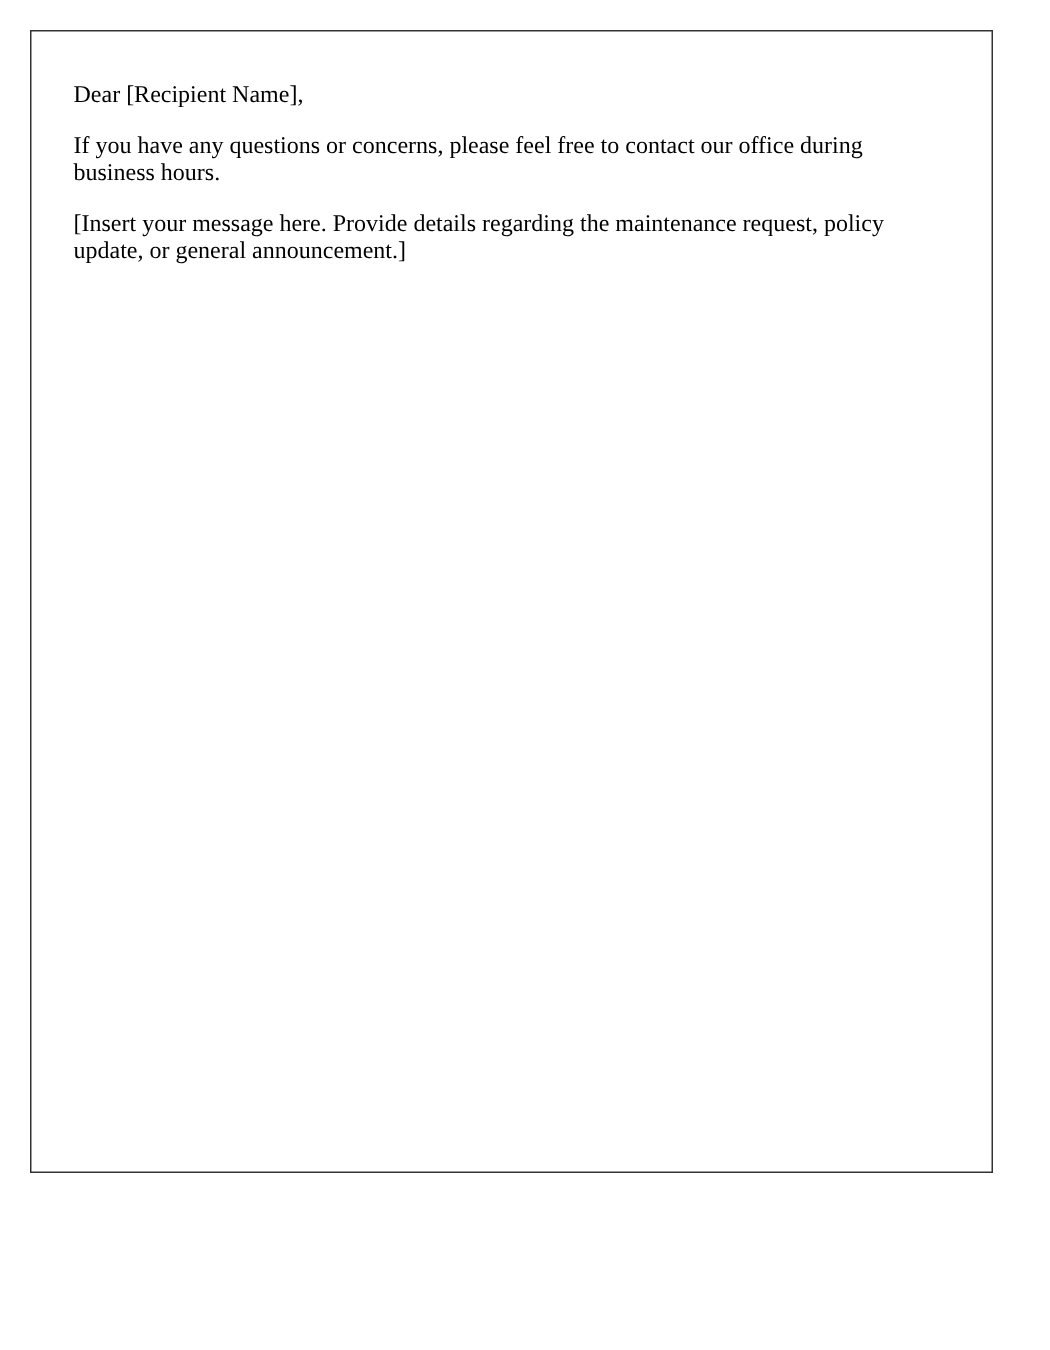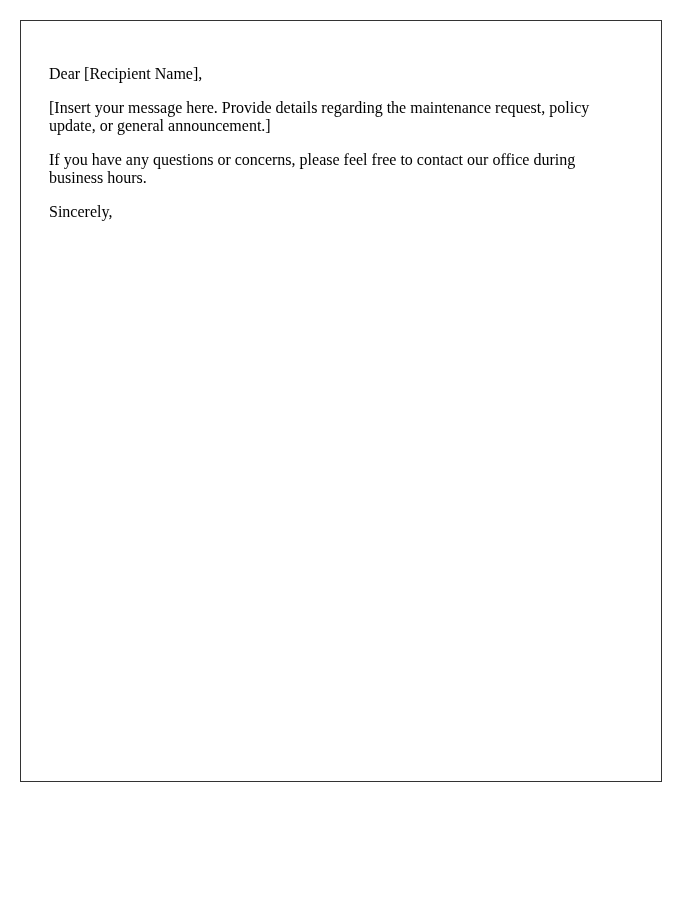--- a/index.html
+++ b/index.html
@@ -13,25 +13,24 @@
     font-family: "Liberation Serif", "DejaVu Serif", serif;
     font-size: 16px;
     line-height: 18px;
     color: #000000;
   }
   .content {
     position: absolute;
     left: 28px; top: 28px;
     width: 560px;
   }
-  .content p { margin: 16px 0 16px 0; }
+  .content p { margin: 6px 0 16px 0; }
 </style>
 </head>
 <body>
 
 <div class="letter">
   <div class="content">
     <p>Dear [Recipient Name],</p>
+    <p>If you have any questions or concerns, please feel free to contact our office during business hours.</p>
     <p>[Insert your message here. Provide details regarding the maintenance request, policy update, or general announcement.]</p>
-    <p>If you have any questions or concerns, please feel free to contact our office during business hours.</p>
-    <p>Sincerely,</p>
   </div>
 </div>
 
 </body></html>

